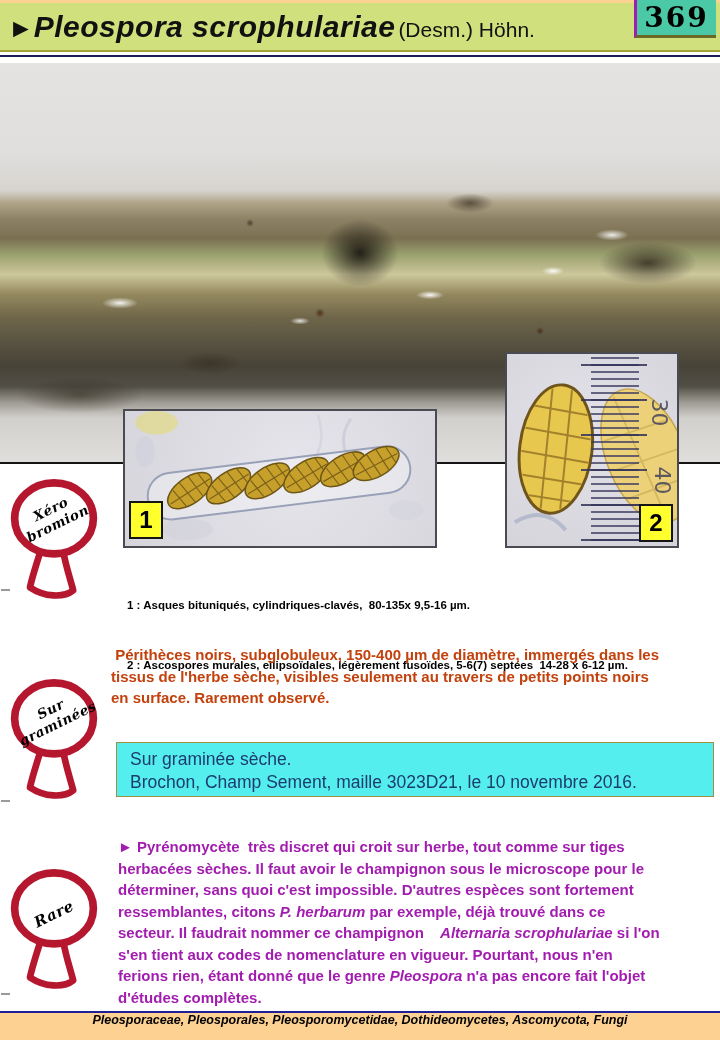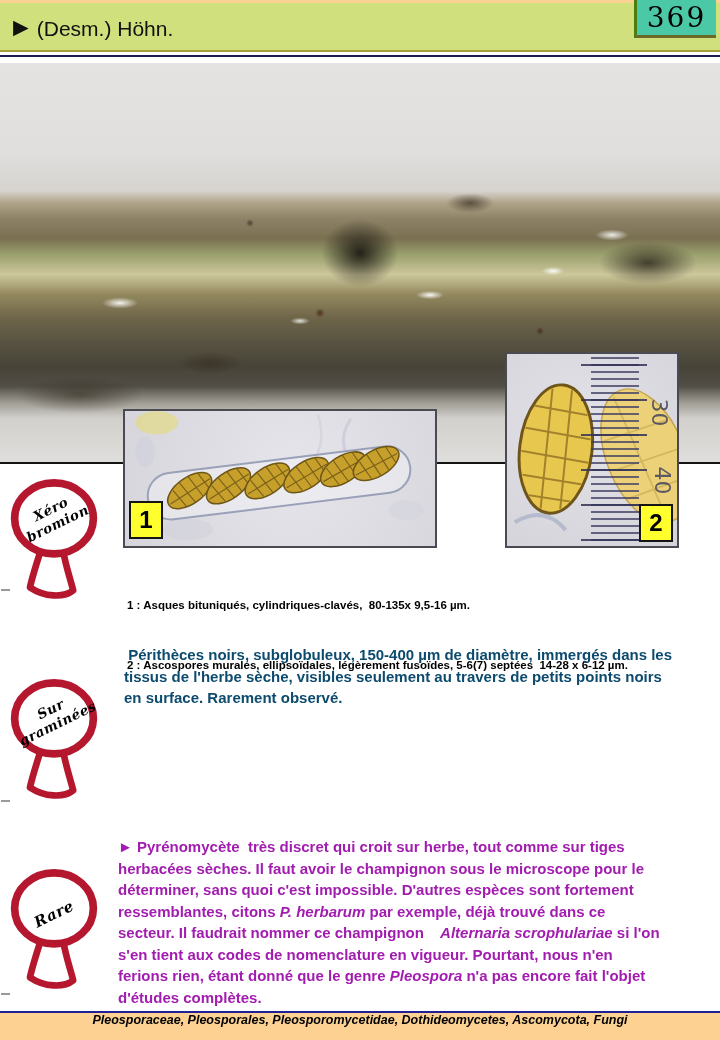--- a/index.html
+++ b/index.html
@@ -13,23 +13,23 @@
           background:var(--header-bg,#cfe07c);
           border-bottom:2px solid #a3a139;box-sizing:border-box;
           display:flex;align-items:center;z-index:2;}
   .title-wrap{display:flex;align-items:baseline;padding-left:8px;padding-top:4px;}
   .arrow{font-style:normal;font-weight:700;font-size:26px;color:#111;line-height:1;}
   .title{display:inline;margin:0;font-size:30px;font-weight:700;font-style:italic;
          color:#111;letter-spacing:0.5px;}
   .authority{font-size:21px;font-weight:400;color:#111;margin-left:3px;}
   .page-num{position:absolute;top:0;right:4px;width:79px;height:35px;z-index:4;
             background:var(--page-number-bg,#4bc9a6);
-            border-left:3px solid #4d7c0f;border-bottom:3px solid #6a6a24;
+            border-left:3px solid #a21caf;border-bottom:3px solid #6a6a24;
             display:flex;align-items:center;justify-content:center;
-            font-family:"DejaVu Serif",serif;font-weight:400;font-size:28px;
+            font-family:"DejaVu Serif",serif;font-weight:700;font-size:28px;
             letter-spacing:2px;color:#000;}
   .navy-rule{position:absolute;left:0;top:55px;width:720px;height:2px;
              background:var(--accent-navy,#1c1c55);}
 
   
   .main-photo{position:absolute;left:0;top:63px;width:720px;height:399px;
     border-bottom:2px solid #141414;box-sizing:content-box;
     background:
       radial-gradient(ellipse 20px 6px at 430px 232px, rgba(255,255,255,.95), rgba(255,255,255,0) 70%),
       radial-gradient(ellipse 26px 8px at 120px 240px, rgba(255,255,255,.9), rgba(255,255,255,0) 70%),
@@ -80,22 +80,22 @@
   .stamp-text{position:absolute;left:4px;top:24px;width:88px;text-align:center;
               transform:rotate(-26deg);font-family:"DejaVu Serif",serif;
               font-style:italic;font-weight:700;font-size:13.5px;line-height:16px;
               color:#000;letter-spacing:.5px;}
   .stamp1{top:476px;} .stamp2{top:676px;} .stamp3{top:866px;}
   .stamp3 .stamp-text{top:40px;font-size:15px;}
   .margin-mark{position:absolute;left:1px;width:9px;height:2px;background:#9a9a9a;}
   .mm1{top:589px;} .mm2{top:800px;} .mm3{top:993px;}
 
   
-  .description{position:absolute;left:124px;top:644px;margin:0;white-space:pre;
-               font-weight:700;font-size:15px;line-height:21.5px;color:#0c4a6e;}
+  .description{position:absolute;left:111px;top:644px;margin:0;white-space:pre;
+               font-weight:700;font-size:15px;line-height:21.5px;color:#c2410c;}
   .record-box{position:absolute;left:116px;top:742px;width:598px;height:55px;
               background:var(--record-box-bg,#55eeee);border:1px solid #9d9040;
               box-sizing:border-box;padding:5px 0 0 13px;
               font-size:17.5px;line-height:22.5px;
               color:var(--record-box-text,#1d3c6e);}
   .comment{position:absolute;left:118px;top:836px;margin:0;white-space:pre;
            font-weight:700;font-size:15px;line-height:21.5px;color:#a21caf;}
 
   
   .footer{position:absolute;left:0;top:1011px;width:720px;height:29px;
@@ -106,20 +106,21 @@
 </head>
 <body>
 
 <div class="page">
 
   <div class="top-orange"></div>
 
   <header class="header">
     <div class="title-wrap">
       <span class="arrow">►</span>
+      <h1 class="title">Pleospora scrophulariae</h1>
       <span class="authority">(Desm.) Höhn.</span>
     </div>
   </header>
   <div class="page-num">369</div>
   <div class="navy-rule"></div>
 
   <div class="main-photo"></div>
 
   <figure class="inset inset1" style="margin:0;">
     <svg viewBox="0 0 314 139">
@@ -219,20 +220,24 @@
   </div>
 
   <div class="margin-mark mm1"></div>
   <div class="margin-mark mm2"></div>
   <div class="margin-mark mm3"></div>
 
   <p class="description"> Périthèces noirs, subglobuleux, 150-400 µm de diamètre, immergés dans les
 tissus de l'herbe sèche, visibles seulement au travers de petits points noirs
 en surface. Rarement observé.</p>
 
+  <div class="record-box">
+    <div>Sur graminée sèche.</div>
+    <div>Brochon, Champ Sement, maille 3023D21, le 10 novembre 2016.</div>
+  </div>
 
   <p class="comment"><span>► Pyrénomycète  très discret qui croit sur herbe, tout comme sur tiges
 herbacées sèches. Il faut avoir le champignon sous le microscope pour le
 déterminer, sans quoi c'est impossible. D'autres espèces sont fortement
 ressemblantes, citons </span><span style="font-style: italic;">P. herbarum</span><span> par exemple, déjà trouvé dans ce
 secteur. Il faudrait nommer ce champignon </span><span style="font-style: italic; margin-left: 12px;">Alternaria scrophulariae</span><span> si l'on
 s'en tient aux codes de nomenclature en vigueur. Pourtant, nous n'en
 ferions rien, étant donné que le genre </span><span style="font-style: italic;">Pleospora</span><span> n'a pas encore fait l'objet
 d'études complètes.</span></p>
 

